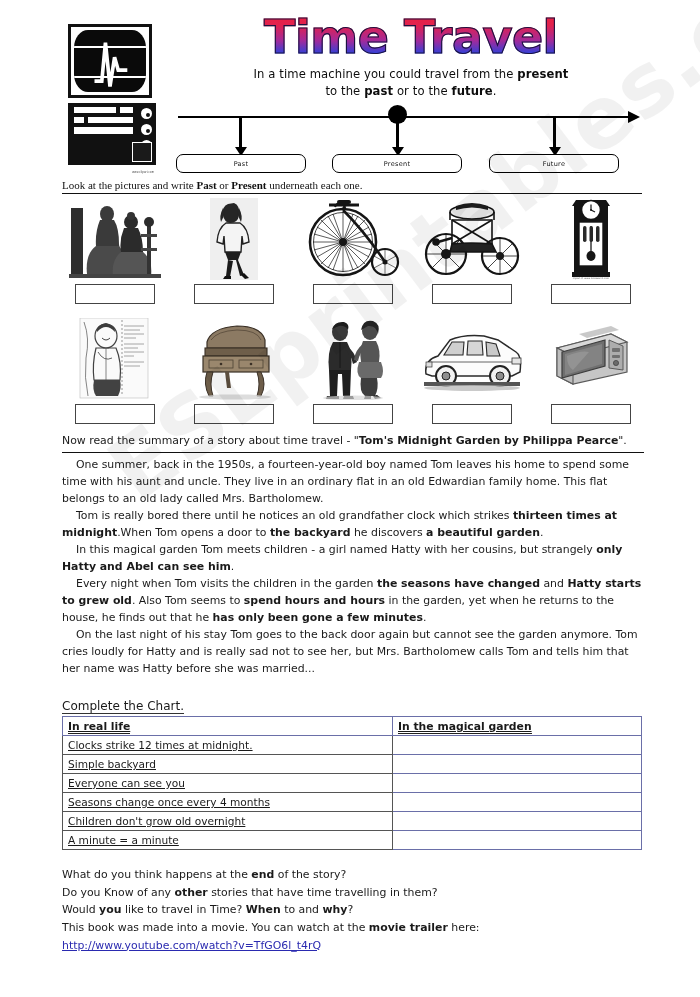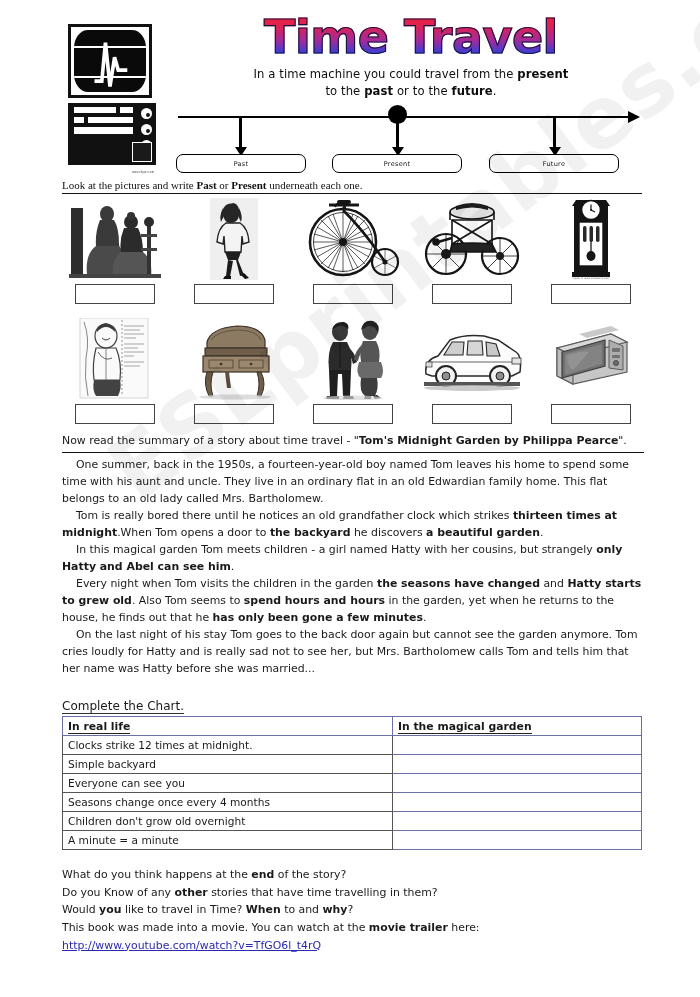--- a/index.html
+++ b/index.html
@@ -240,20 +240,21 @@
     border-bottom: 1px solid #333;
     padding-bottom: 0px;
   }
   table.chart {
     position: absolute; left: 62px; top: 716px;
     width: 580px;
     border-collapse: collapse;
     font-family: "DejaVu Sans", sans-serif;
     font-size: 10.6px;
     color: #1a1a1a;
+    text-decoration: underline;
   }
   table.chart th, table.chart td {
     border: 1px solid #6a6fa8;
     padding: 2px 5px;
     height: 19px;
     text-align: left;
     vertical-align: middle;
   }
   table.chart th {
     font-weight: bold;

